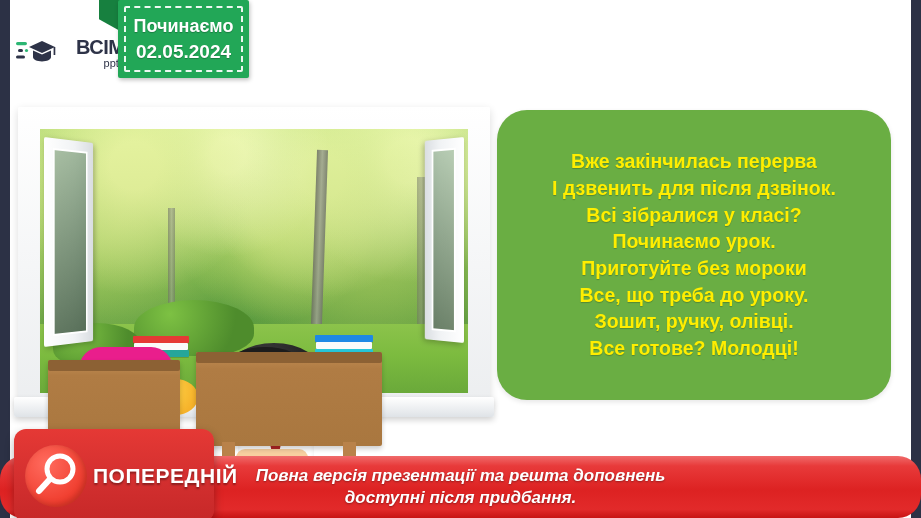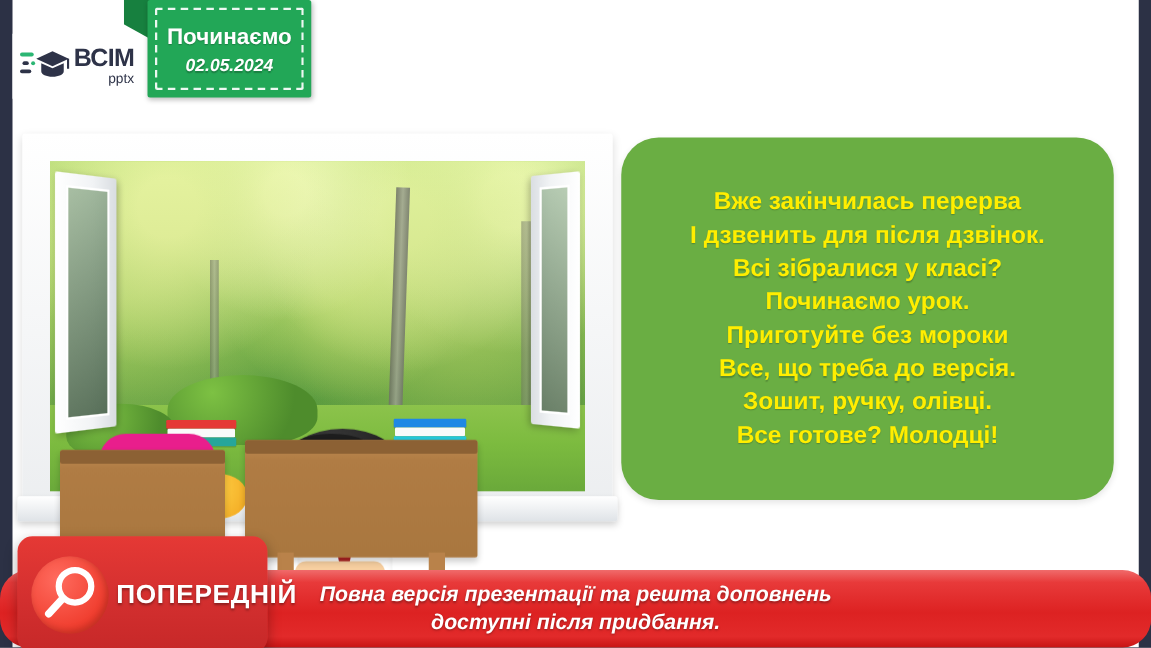--- a/index.html
+++ b/index.html
@@ -26,21 +26,21 @@
     box-shadow:0 1px 3px rgba(0,0,0,.25);
   }
   #header-title{
     color:#ffffff;font-size:15.5px;font-weight:bold;letter-spacing:.2px;
     text-shadow:0 1px 1px rgba(0,0,0,.4);
   }
 
   
   #logo-box{
     position:absolute;left:10px;top:27px;width:108px;height:52px;
-    background:#ffffff;display:flex;align-items:center;gap:3px;
+    background:#ffffff;display:flex;align-items:center;gap:20px;
     padding-left:6px;box-sizing:border-box;
   }
   #logo-mark{width:40px;height:34px;flex:0 0 auto;}
   #logo-words{display:flex;flex-direction:column;line-height:1;}
   #logo-name{font-size:20px;font-weight:bold;color:#2e3348;letter-spacing:-.5px;}
   #logo-sub{font-size:11px;color:#2e3348;text-align:right;margin-top:1px;}
 
   
   #date-ribbon-tail{
     position:absolute;left:99px;top:0;width:48px;height:46px;
@@ -54,21 +54,21 @@
     gap:4px;box-shadow:1px 2px 4px rgba(0,0,0,.25);
   }
   #date-badge::after{
     content:"";position:absolute;left:6px;top:6px;right:6px;bottom:6px;
     border:2px dashed rgba(255,255,255,.92);border-radius:2px;pointer-events:none;
   }
   #date-label,#date-value{
     color:#fff;font-size:18px;font-weight:bold;position:relative;z-index:2;
     text-shadow:0 1px 1px rgba(0,0,0,.25);
   }
-  #date-value{font-size:14px;font-style:italic;}
+  #date-value{font-size:19px;}
 
   
   #illustration{
     position:absolute;left:18px;top:107px;width:472px;height:340px;
   }
   .win-frame{
     position:absolute;left:0;top:0;width:472px;height:300px;
     background:linear-gradient(180deg,#ffffff 0%,#eceef0 100%);
     border-radius:2px;
     box-shadow:0 3px 8px rgba(0,0,0,.14);
@@ -283,21 +283,21 @@
       <div class="desk-leg" style="right:26px;"></div>
     </div>
   </div>
 
   <div id="poem-card">
     <div class="poem-line">Вже закінчилась перерва</div>
     <div class="poem-line">І дзвенить для після дзвінок.</div>
     <div class="poem-line">Всі зібралися у класі?</div>
     <div class="poem-line">Починаємо урок.</div>
     <div class="poem-line">Приготуйте без мороки</div>
-    <div class="poem-line">Все, що треба до версія.</div>
+    <div class="poem-line">Все, що треба до уроку.</div>
     <div class="poem-line">Зошит, ручку, олівці.</div>
     <div class="poem-line">Все готове? Молодці!</div>
   </div>
 
 
   <div id="logo-box">
     <svg id="logo-mark" viewBox="0 0 40 34">
       <rect x="0" y="6" width="11" height="3.2" rx="1.6" fill="#2bb673"></rect>
       <rect x="2" y="13" width="5" height="3" rx="1.5" fill="#2e3348"></rect>
       <circle cx="10.5" cy="14.5" r="1.6" fill="#2bb673"></circle>

